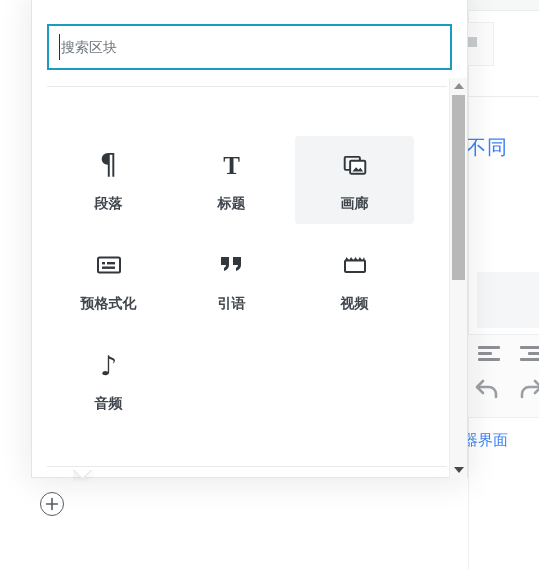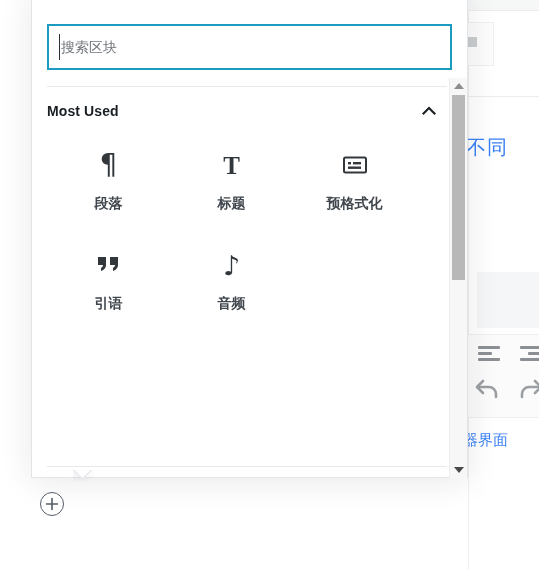--- a/index.html
+++ b/index.html
@@ -153,47 +153,49 @@
 
 <div id="popover">
 
   <div class="search-wrap">
     <input class="search-input" type="text" placeholder="搜索区块" style="">
   </div>
   <div class="caret"></div>
 
   <div class="divider" id="div-top"></div>
 
-  <button class="sec-head">
-    <span class="sec-title">Most Used</span>
-    <span class="chev">
-      <svg width="20" height="20" viewBox="0 0 20 20">
-        <path d="M4.5 12.5 L10 7 L15.5 12.5" fill="none" stroke="#191e23" stroke-width="2.1" stroke-linecap="square"></path>
-      </svg>
-    </span>
-  </button>
 
   <div class="grid">
 
     <button class="cell">
       <span class="ico">
           <span class="pilcrow">¶</span>
         </span>
       <span class="lbl">段落</span>
     </button>
 
 
     <button class="cell">
       <span class="ico">
           <span class="bigT">T</span>
         </span>
       <span class="lbl">标题</span>
     </button>
 
 
+    <button class="cell active">
+      <span class="ico">
+        <svg width="26" height="26" viewBox="0 0 24 24">
+          <rect x="2.5" y="4.5" width="14" height="12" rx="1" fill="none" stroke="#32373c" stroke-width="1.8"></rect>
+          <rect x="7.5" y="8" width="14" height="12" rx="1" fill="#fff" stroke="#32373c" stroke-width="1.8"></rect>
+          <path d="M9.5 18 L13 14 L15.2 16.4 L17 14.6 L19.5 18 Z" fill="#32373c"></path>
+        </svg>
+      </span>
+      <span class="lbl">画廊</span>
+    </button>
 
     <button class="cell">
       <span class="ico">
         <svg width="26" height="22" viewBox="0 0 26 22">
           <rect x="2" y="3.5" width="22" height="15" rx="1.5" fill="none" stroke="#32373c" stroke-width="2"></rect>
           <rect x="6" y="8" width="3" height="2.4" fill="#32373c"></rect>
           <rect x="11" y="8" width="8" height="2.4" fill="#32373c"></rect>
           <rect x="6" y="12.5" width="13" height="2.4" fill="#32373c"></rect>
         </svg>
       </span>
@@ -203,20 +205,29 @@
     <button class="cell">
       <span class="ico">
         <svg width="26" height="22" viewBox="0 0 26 22">
           <path d="M2 3 h8 v8 q0 4 -5 6 v-3 q2 -1 2 -3 h-5 z" fill="#32373c"></path>
           <path d="M14 3 h8 v8 q0 4 -5 6 v-3 q2 -1 2 -3 h-5 z" fill="#32373c"></path>
         </svg>
       </span>
       <span class="lbl">引语</span>
     </button>
 
+    <button class="cell">
+      <span class="ico">
+        <svg width="26" height="24" viewBox="0 0 26 24">
+          <path d="M3 7.5 L4.6 4 L7.2 7.5 L9 4 L11.6 7.5 L13.4 4 L16 7.5 L17.8 4 L20.4 7.5 L22 4 L23 7.5 Z" fill="#32373c"></path>
+          <rect x="3" y="7.5" width="20" height="11.5" rx="1" fill="none" stroke="#32373c" stroke-width="2"></rect>
+        </svg>
+      </span>
+      <span class="lbl">视频</span>
+    </button>
 
     <button class="cell">
       <span class="ico">
           <span class="note">♪</span>
         </span>
       <span class="lbl">音频</span>
     </button>
 
   </div>
 

